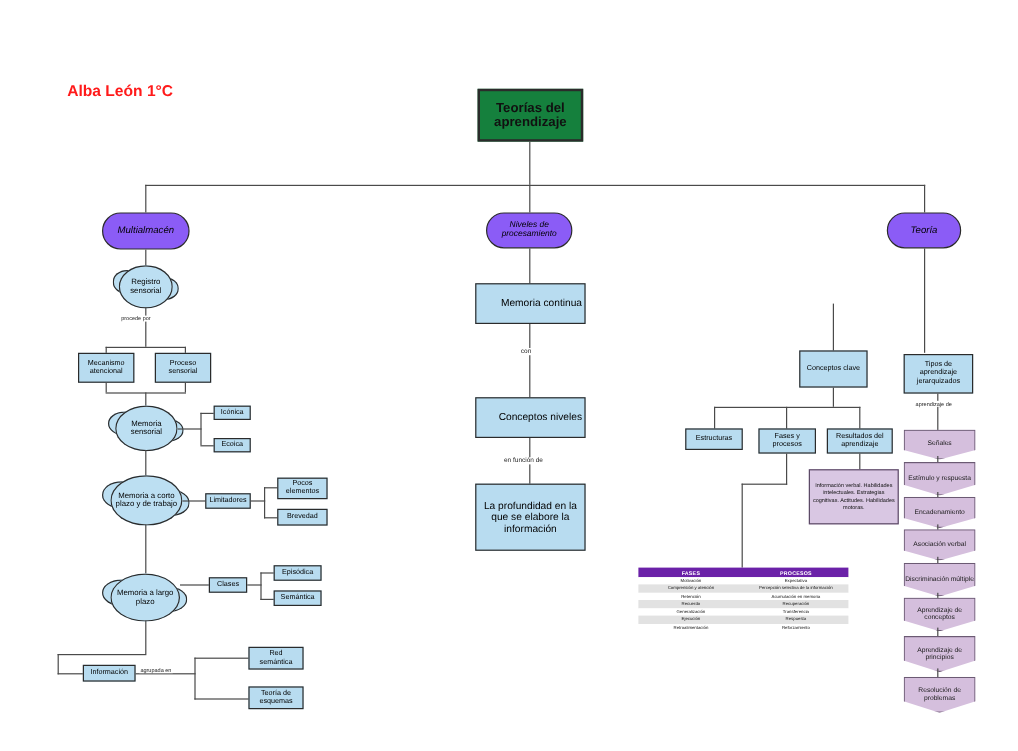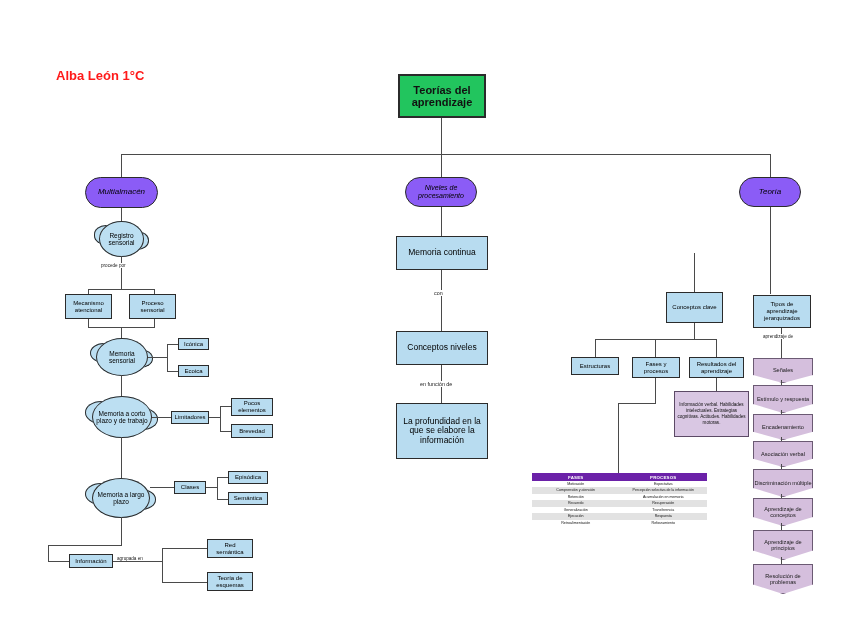--- a/index.html
+++ b/index.html
@@ -22,24 +22,24 @@
     position:absolute;box-sizing:border-box;
     display:flex;align-items:center;justify-content:center;
     text-align:center;line-height:1.12;
     color:#000;
   }
 
   .box{
     background:#b8dcf0;border:1px solid #2b2b2b;
     font-size:6px;padding:1px 2px;
   }
-  .box-lg{font-size:8.5px;}
+  .box-lg{font-size:8.5px;justify-content:flex-end;}
 
   .title-box{
-    background:#22c55e;border:2px solid #2b2b2b;
+    background:#15803d;border:2px solid #2b2b2b;
     font-size:11px;font-weight:bold;color:#111;
   }
 
   .pill{
     background:#8b5cf6;border:1.4px solid #2b2b2b;
     border-radius:17px;font-size:7px;font-style:italic;
   }
   .pill-big{font-size:8px;}
 
   

